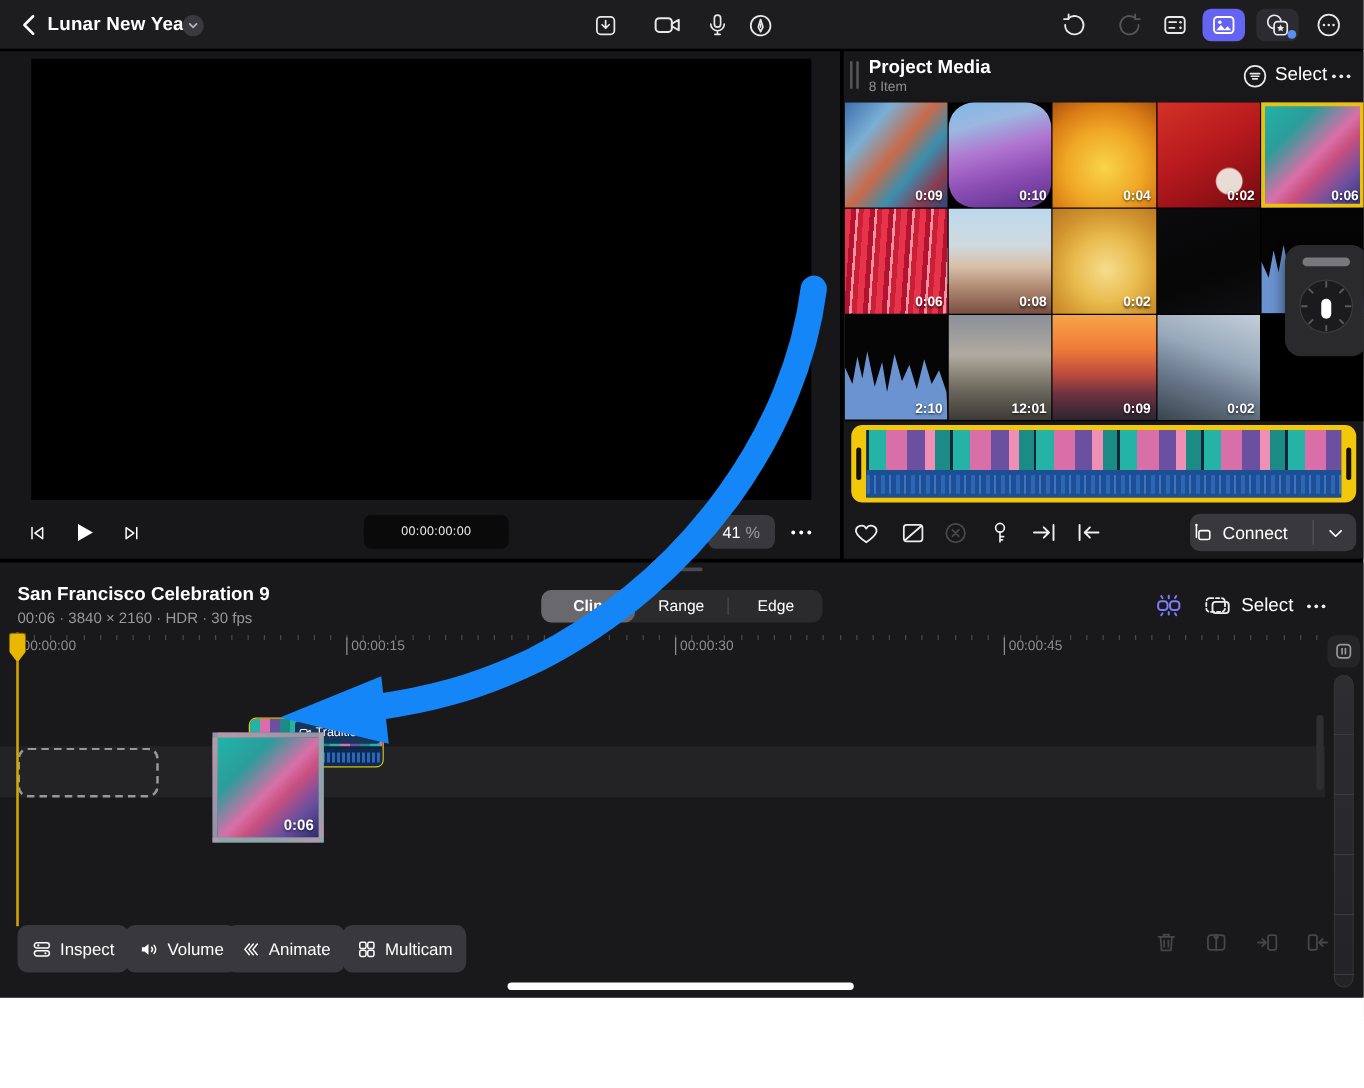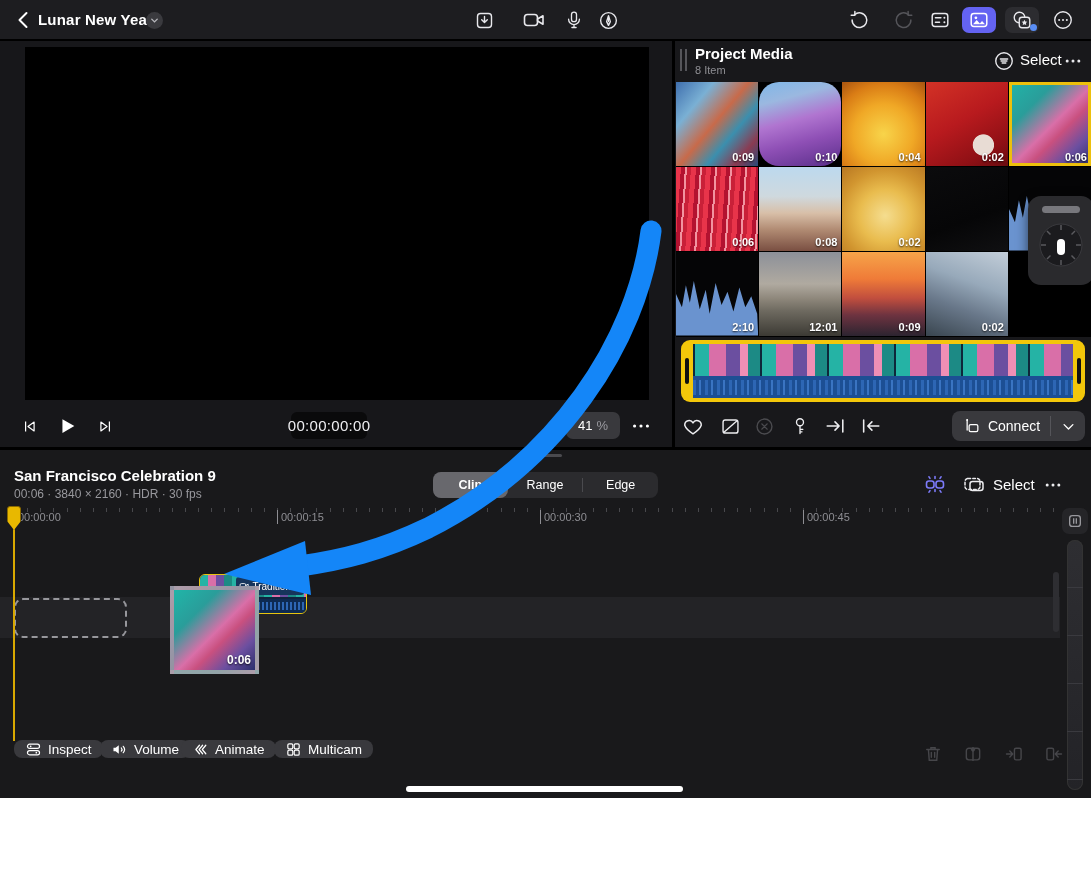--- a/index.html
+++ b/index.html
@@ -16,21 +16,21 @@
   .tb-icon.dim{color:#55555a;}
   .tb-icon.active{background:#6463f2;color:#fff;}
   .tb-icon.framed{background:#2c2c30;}
   .badge-dot{position:absolute;right:2px;bottom:2px;width:7px;height:7px;border-radius:50%;background:#5a8ef5;}
 
   
   .viewer-panel{position:absolute;left:0;top:41px;width:672px;height:406px;background:#17171a;}
   .video{position:absolute;left:25px;top:6px;width:624px;height:353px;background:#000;}
   .viewer-controls{position:absolute;left:0;top:363px;width:672px;height:43px;}
   .vc-icon{position:absolute;top:9px;width:26px;height:26px;color:#fff;display:flex;align-items:center;justify-content:center;}
-  .timecode{position:absolute;left:291px;top:8px;width:76px;height:27px;background:#0a0a0b;border-radius:6px;color:#ededf0;font-size:15px;display:flex;align-items:center;justify-content:center;letter-spacing:.3px;}
+  .timecode{position:absolute;left:291px;top:8px;width:116px;height:27px;background:#0a0a0b;border-radius:6px;color:#ededf0;font-size:10px;display:flex;align-items:center;justify-content:center;letter-spacing:.3px;}
   .zoom-pill{position:absolute;left:566px;top:8px;width:54px;height:27px;background:#39393d;border-radius:7px;color:#fff;font-size:13px;display:flex;align-items:center;justify-content:center;gap:4px;}
   .zoom-pill .pct{color:#9a9aa0;}
 
   .browser-panel{position:absolute;left:675px;top:41px;width:416px;height:406px;background:#18181b;}
   .bp-header{position:absolute;left:0;top:0;width:416px;height:41px;}
   .drag-handle{position:absolute;left:5px;top:8px;width:7px;height:22px;border-left:2px solid #55555a;border-right:2px solid #55555a;}
   .bp-title{position:absolute;left:20px;top:4px;font-size:15px;font-weight:600;color:#fff;}
   .bp-sub{position:absolute;left:20px;top:23px;font-size:11px;color:#8e8e93;}
   .select-label{font-size:15px;color:#fff;}
   .bp-select{position:absolute;left:345px;top:10px;}
@@ -66,21 +66,21 @@
   .fs-frames:after{content:"";position:absolute;inset:0;background:repeating-linear-gradient(90deg,rgba(10,15,40,.85) 0 2px,rgba(0,0,0,0) 2px 67px);}
   .fs-wave{position:absolute;left:0;bottom:0;width:100%;height:22px;background:#1c4f94;}
   .fs-wave:after{content:"";position:absolute;inset:4px 0 3px 0;background:repeating-linear-gradient(90deg,#2d66b4 0 3px,#1c4f94 3px 6px,#3a74c2 6px 8px,#1c4f94 8px 12px);}
   .trim{position:absolute;top:50%;width:4px;height:26px;background:#111;border-radius:2px;transform:translateY(-50%);}
   .trim.left{left:4px;} .trim.right{right:4px;}
 
   .bp-toolbar{position:absolute;left:0;top:363px;width:416px;height:43px;}
   .bpt-icon{position:absolute;top:9px;width:26px;height:26px;color:#ededf0;display:flex;align-items:center;justify-content:center;}
   .bpt-icon.dim{color:#4a4a4e;}
   .connect-btn{position:absolute;left:277px;top:7px;width:133px;height:30px;background:#39393d;border-radius:8px;display:flex;align-items:center;color:#fff;}
-  .connect-main{flex:1;display:flex;align-items:center;justify-content:center;gap:7px;font-size:14px;}
+  .connect-main{flex:1;display:flex;align-items:center;gap:7px;font-size:14px;}
   .connect-sep{width:1px;height:20px;background:#55555a;}
   .connect-chev{width:34px;display:flex;align-items:center;justify-content:center;color:#fff;}
 
   
   .timeline-panel{position:absolute;left:0;top:450px;width:1091px;height:348px;background:#19191b;}
   .tl-grip{position:absolute;left:528px;top:4px;width:34px;height:3px;border-radius:2px;background:#4a4a4e;}
   .tl-title{position:absolute;left:14px;top:17px;font-size:15px;font-weight:700;color:#fff;}
   .tl-sub{position:absolute;left:14px;top:37px;font-size:12px;color:#98989d;}
   .seg{position:absolute;left:433px;top:22px;width:225px;height:26px;background:#2b2b2e;border-radius:8px;display:flex;align-items:center;}
   .seg-btn{flex:1;height:26px;border:none;background:none;color:#fff;font-size:12.5px;border-radius:8px;display:flex;align-items:center;justify-content:center;padding:0;}
@@ -104,21 +104,21 @@
   .tl-clip .cwave{position:absolute;left:0;bottom:0;width:100%;height:14px;background:#0d2a52;}
   .tl-clip .cwave:after{content:"";position:absolute;inset:3px 2px 3px 2px;background:repeating-linear-gradient(90deg,#2d66b4 0 2px,#0d2a52 2px 4px);}
   .drag-thumb{position:absolute;left:170px;top:136px;width:89px;height:88px;border:4px solid rgba(165,165,170,.85);z-index:40;}
   .drag-thumb .dur{font-size:12px;}
 
   .v-ctrl-icon{position:absolute;left:1062px;top:58px;width:26px;height:26px;background:#252528;border-radius:7px;color:#98989d;display:flex;align-items:center;justify-content:center;}
   .v-track{position:absolute;left:1067px;top:90px;width:16px;height:250px;border-radius:8px;background:linear-gradient(180deg,#2e2e32,#232327);box-shadow:inset 0 0 0 1px #333;}
   .v-track:after{content:"";position:absolute;inset:0;background:repeating-linear-gradient(180deg,rgba(0,0,0,0) 0 47px,#3a3a3f 47px 48px);}
   .edge-pill{position:absolute;left:1053px;top:122px;width:6px;height:60px;border-radius:3px;background:#2e2e32;}
 
-  .tl-btn{position:absolute;top:290px;height:18px;background:#39393d;border:none;border-radius:8px;color:#fff;font-size:13.5px;display:flex;align-items:center;justify-content:center;gap:6px;padding:0 11px;}
+  .tl-btn{position:absolute;top:290px;height:38px;background:#39393d;border:none;border-radius:8px;color:#fff;font-size:13.5px;display:flex;align-items:center;justify-content:center;gap:6px;padding:0 11px;}
   .tl-btn svg{flex:0 0 auto;}
   .tr-icon{position:absolute;top:290px;width:28px;height:27px;color:#46464a;display:flex;align-items:center;justify-content:center;}
 
   .home-bar{position:absolute;left:406px;top:786px;width:277px;height:6px;border-radius:3px;background:#fff;}
 
   
   #arrow-svg{position:absolute;left:0;top:0;width:1091px;height:798px;z-index:50;pointer-events:none;}
 
   
   .jog{position:absolute;left:1028px;top:196px;width:66px;height:89px;background:#2a2a2d;border-radius:13px;box-shadow:0 4px 12px rgba(0,0,0,.6);z-index:45;}

